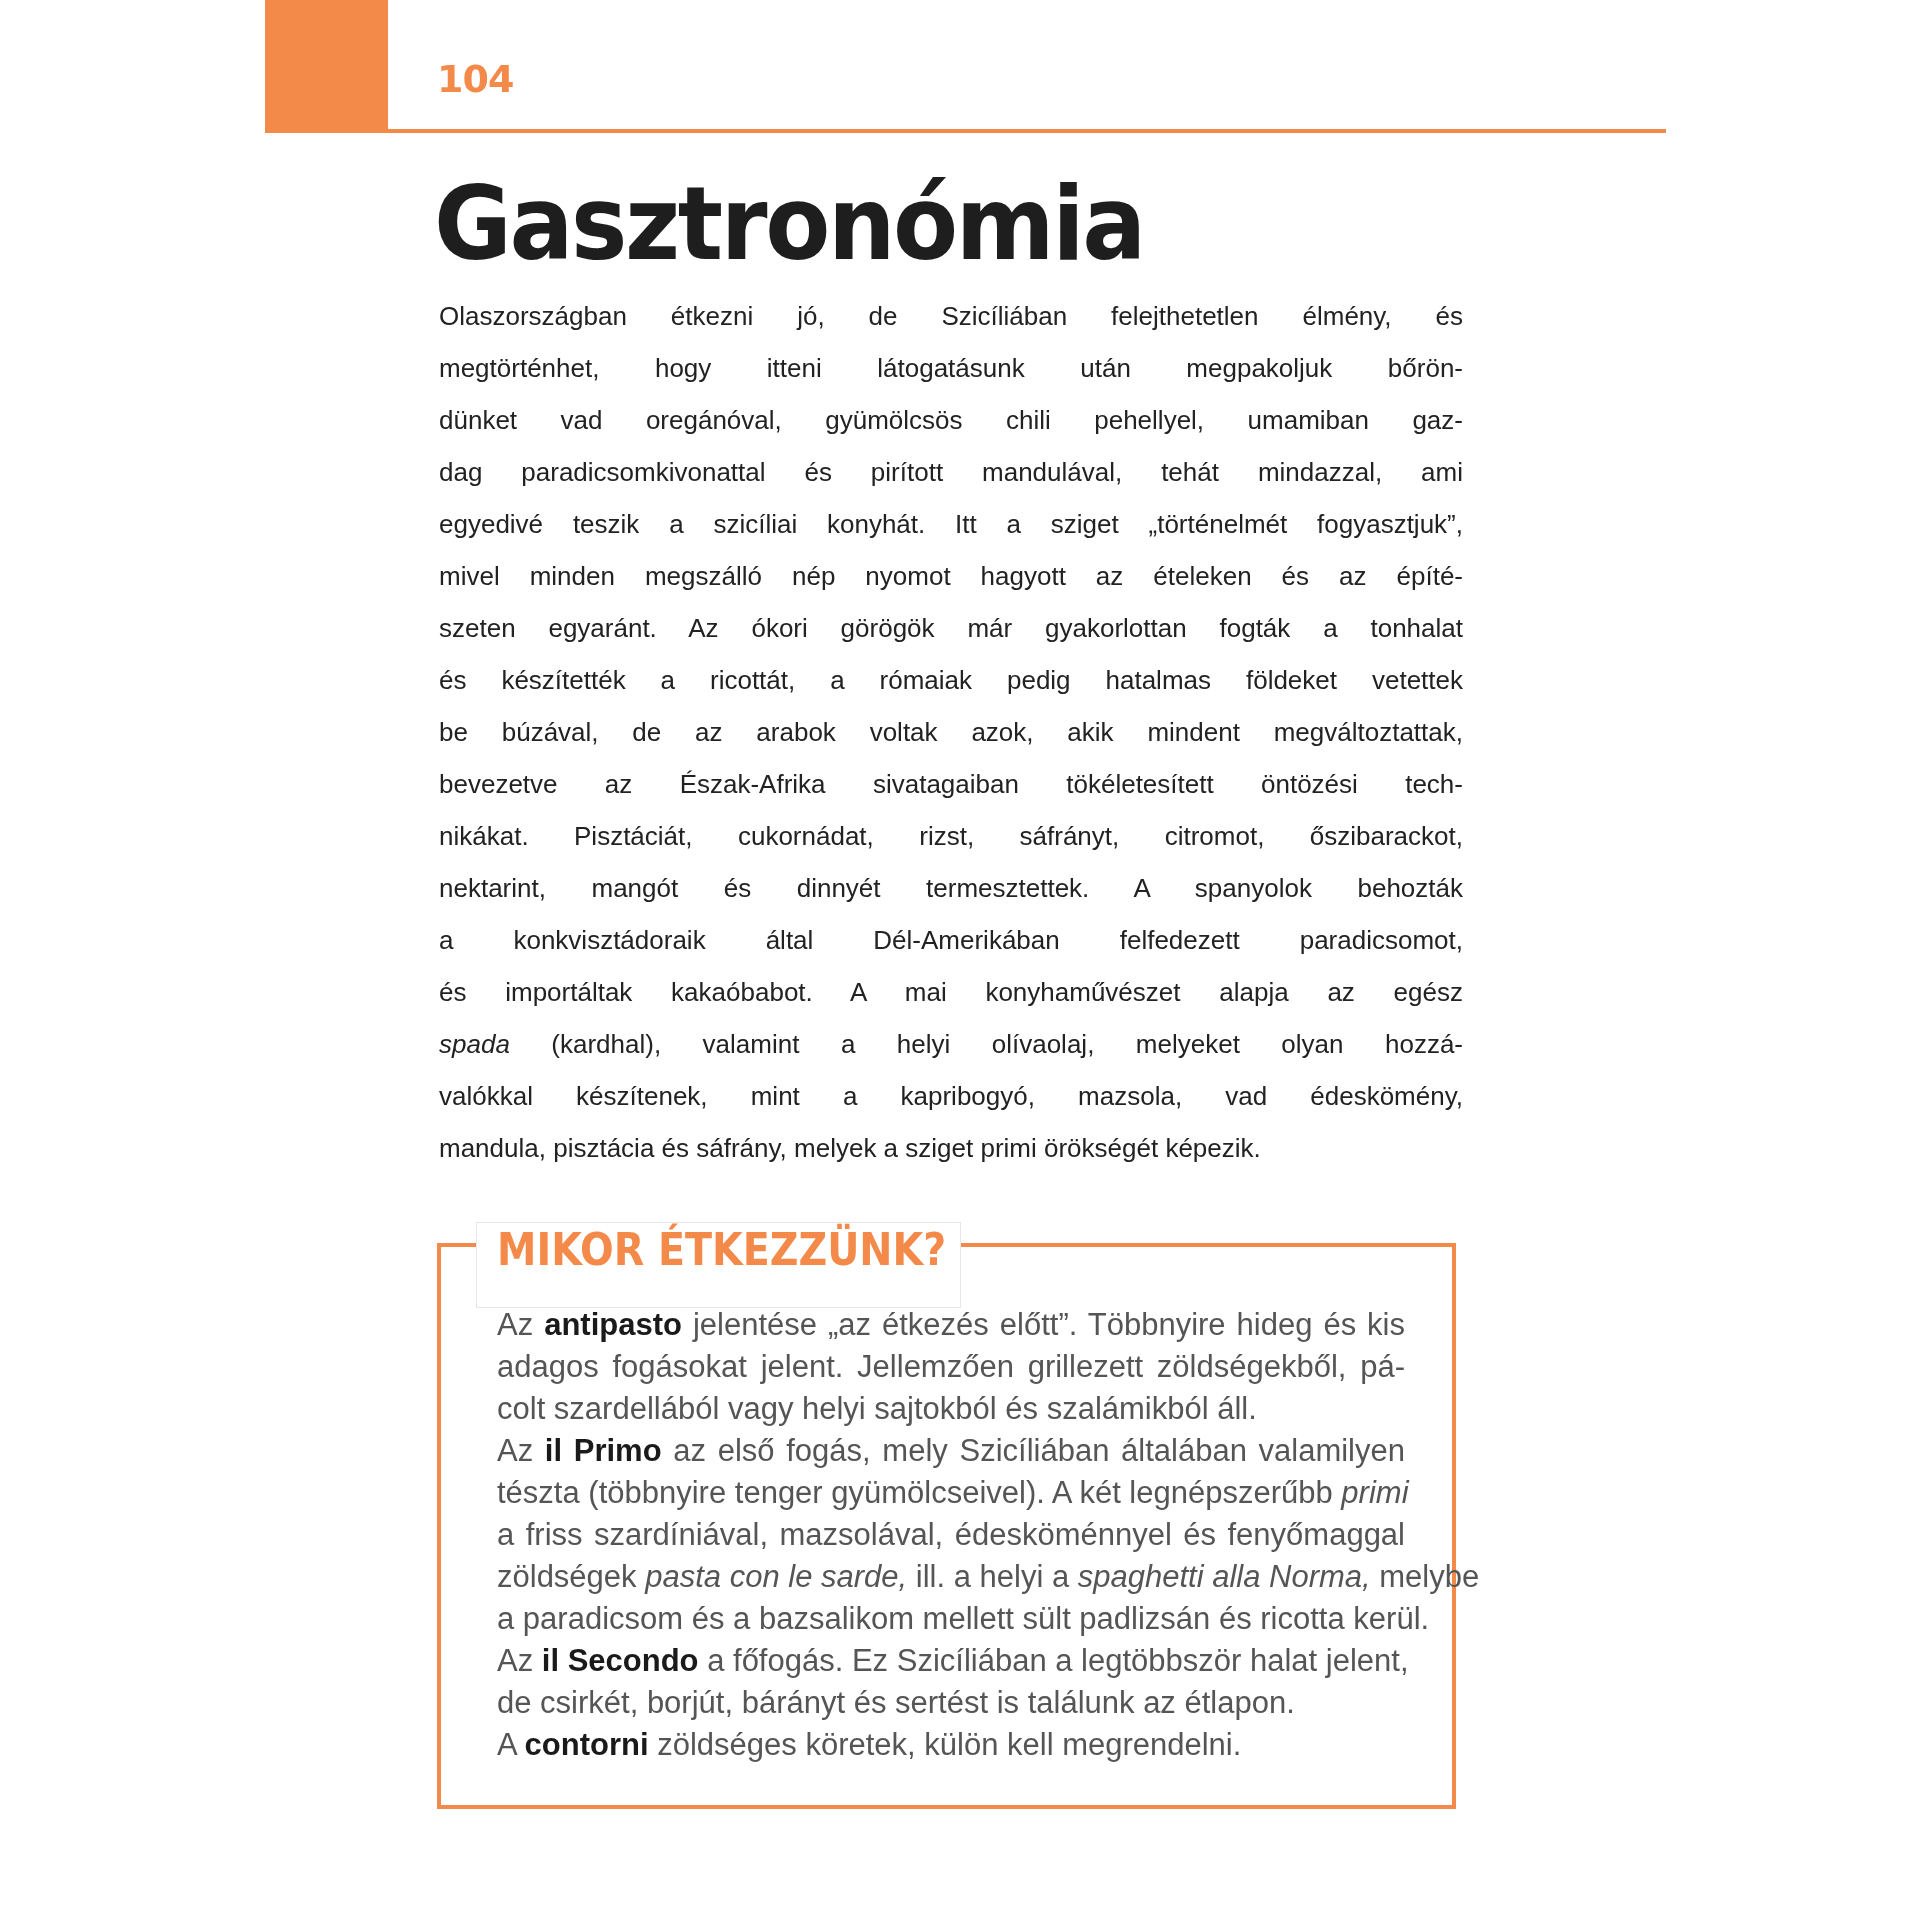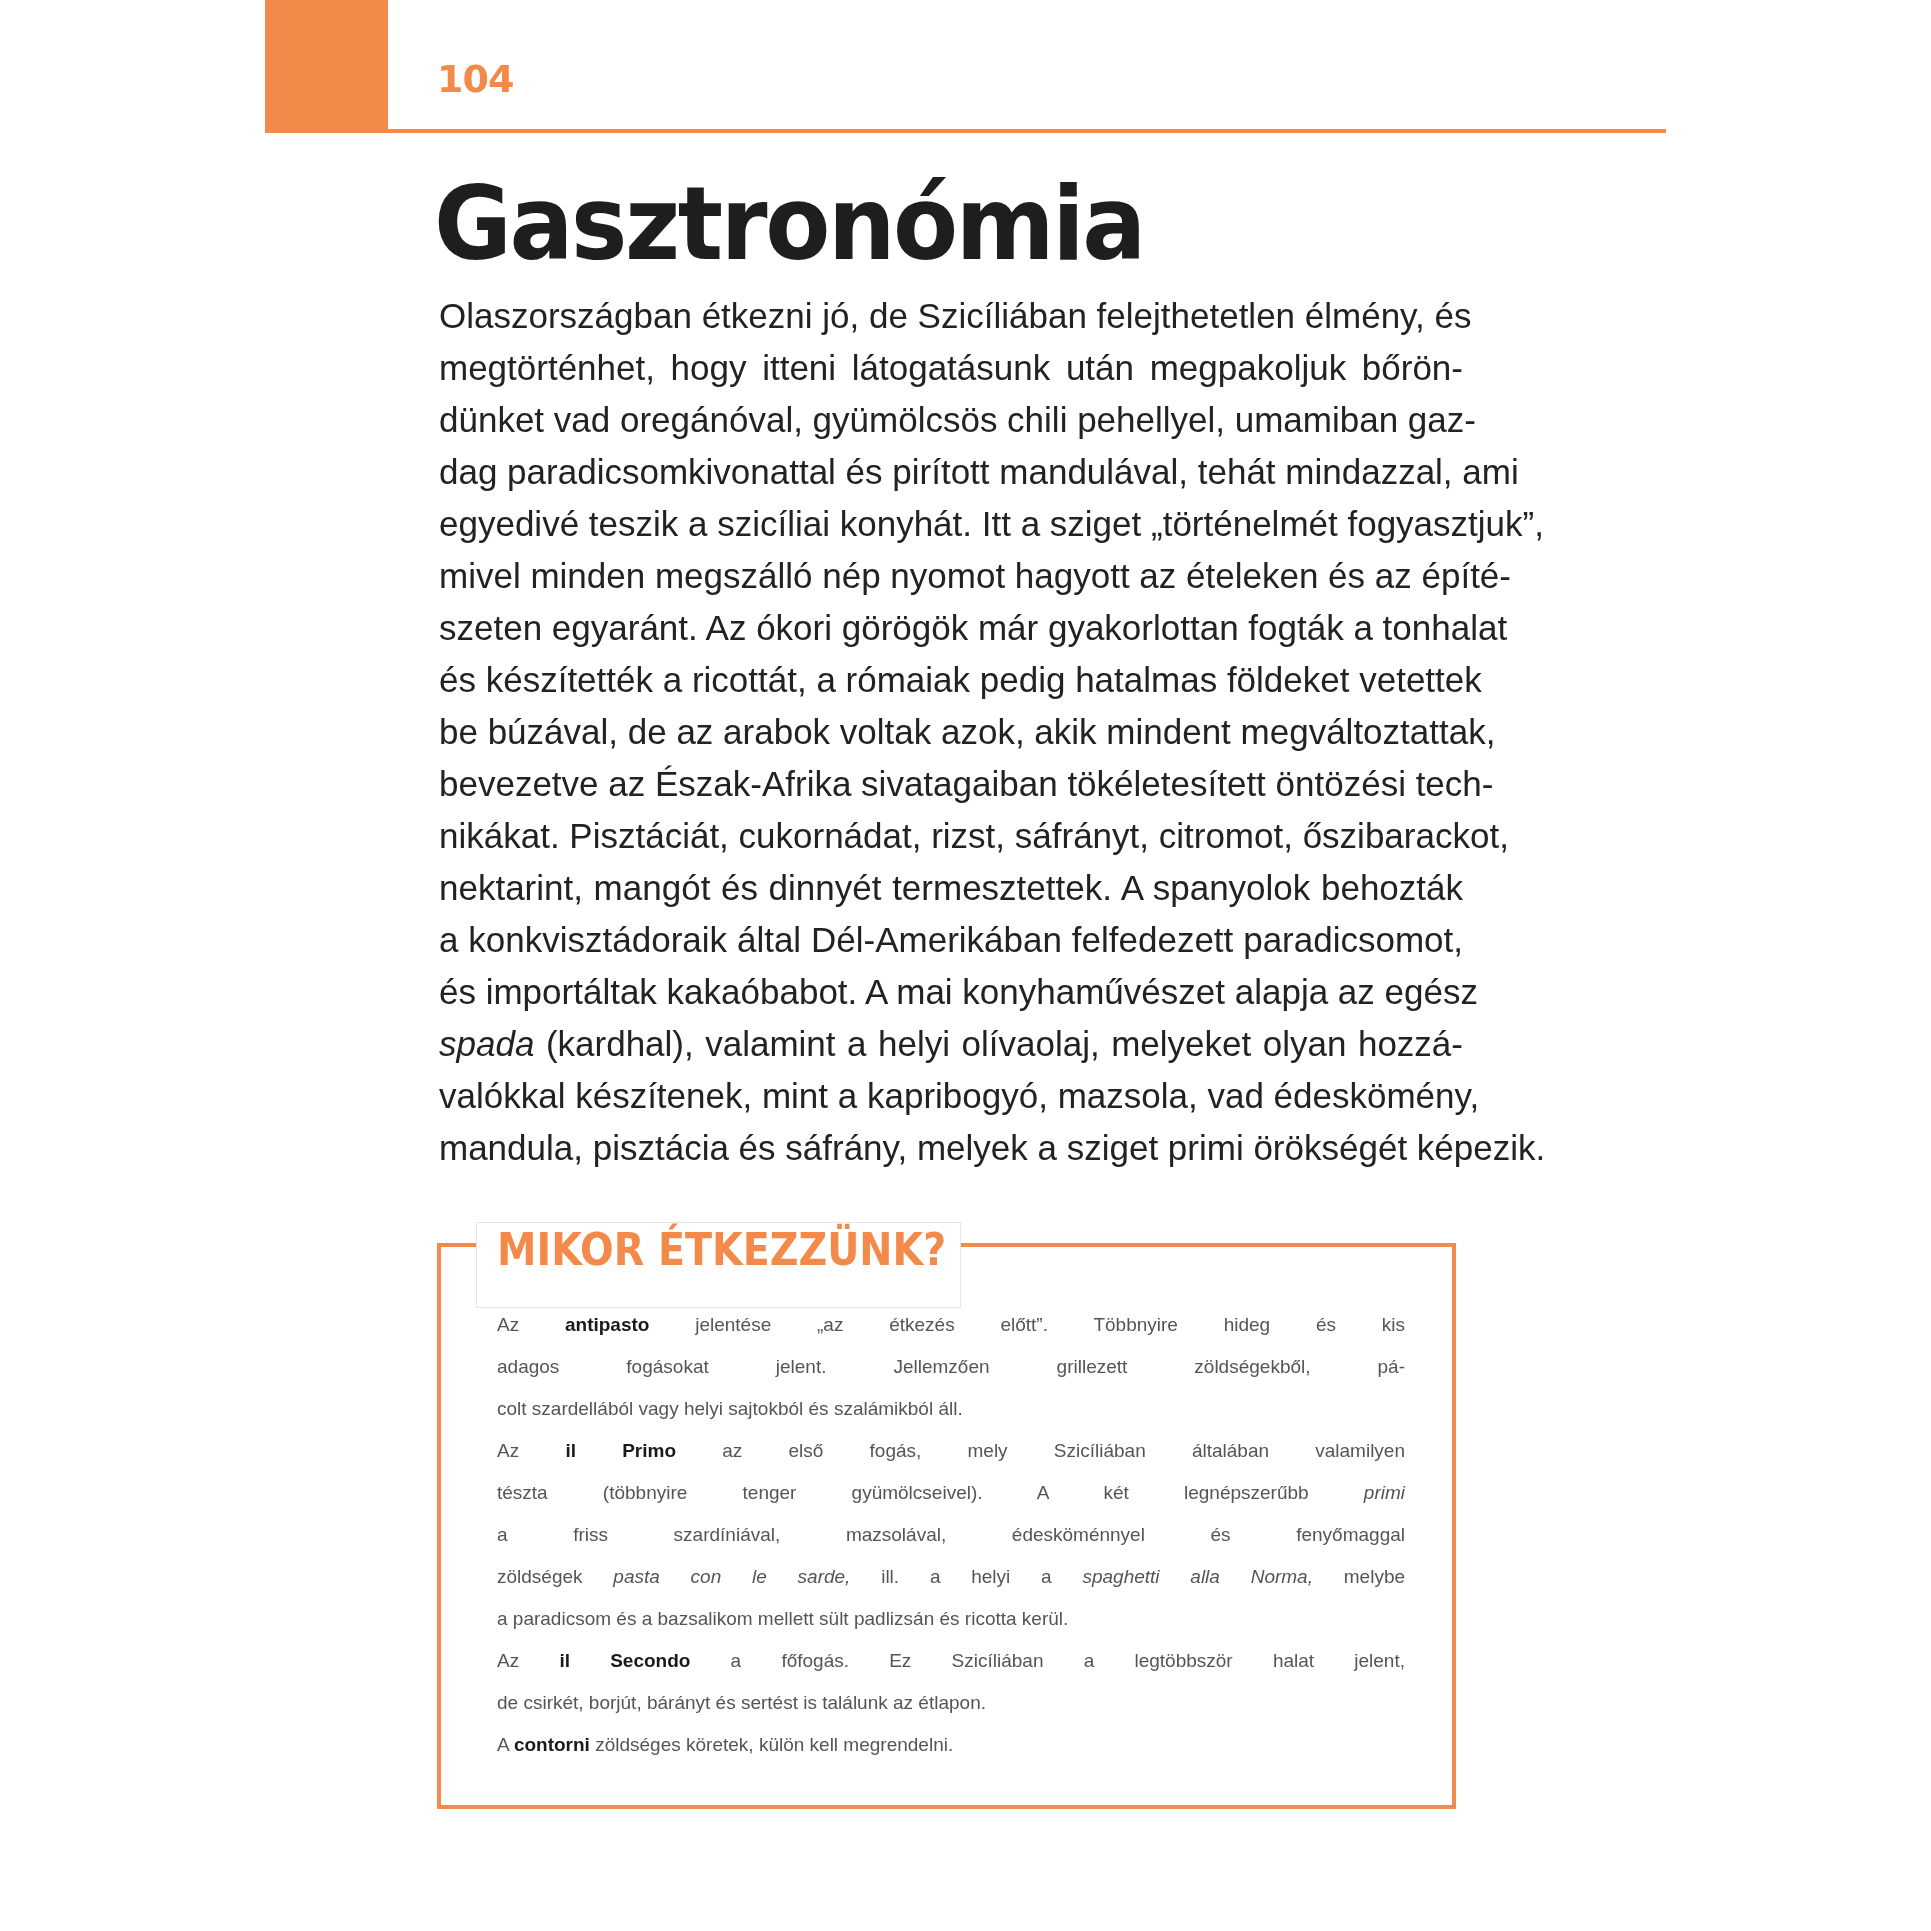--- a/index.html
+++ b/index.html
@@ -19,21 +19,21 @@
   }
   .title {
     position: absolute; left: 434px; top: 167px;
     font-family: "DejaVu Sans", sans-serif; font-weight: bold;
     font-size: 102px; line-height: 114px; color: #1e1e1e;
     letter-spacing: -2.6px; transform: scaleX(0.93); transform-origin: left top;
     white-space: nowrap;
   }
   .body-text {
     position: absolute; left: 439px; top: 290px; width: 1024px;
-    font-family: "Liberation Sans", sans-serif; font-size: 35px;
+    font-family: "Liberation Sans", sans-serif; font-size: 26px;
     color: #222; line-height: 52px;
   }
   .line {
     display: block; height: 52px; white-space: nowrap;
     text-align: justify; text-align-last: justify;
     overflow: visible;
   }
   .line.last { text-align-last: left; }
   .box {
     position: absolute; left: 437px; top: 1243px; width: 1011px; height: 558px;
@@ -44,21 +44,21 @@
     background: #ffffff; border: 0.9px solid #e6e6e6;
   }
   .box-heading {
     position: absolute; left: 497px; top: 1224px;
     font-family: "DejaVu Sans", sans-serif; font-weight: bold;
     font-size: 44px; line-height: 51px; color: #f48a4a;
     transform: scaleX(0.9); transform-origin: left top; white-space: nowrap;
   }
   .box-text {
     position: absolute; left: 497px; top: 1304px; width: 908px;
-    font-family: "Liberation Sans", sans-serif; font-size: 19px;
+    font-family: "Liberation Sans", sans-serif; font-size: 31px;
     color: #555; line-height: 42px;
   }
   .box-text .line { height: 42px; }
   .b { font-weight: bold; color: #1a1a1a; }
   .i { font-style: italic; }
 </style>
 </head>
 <body>
 
 <div class="orange-block"></div>

